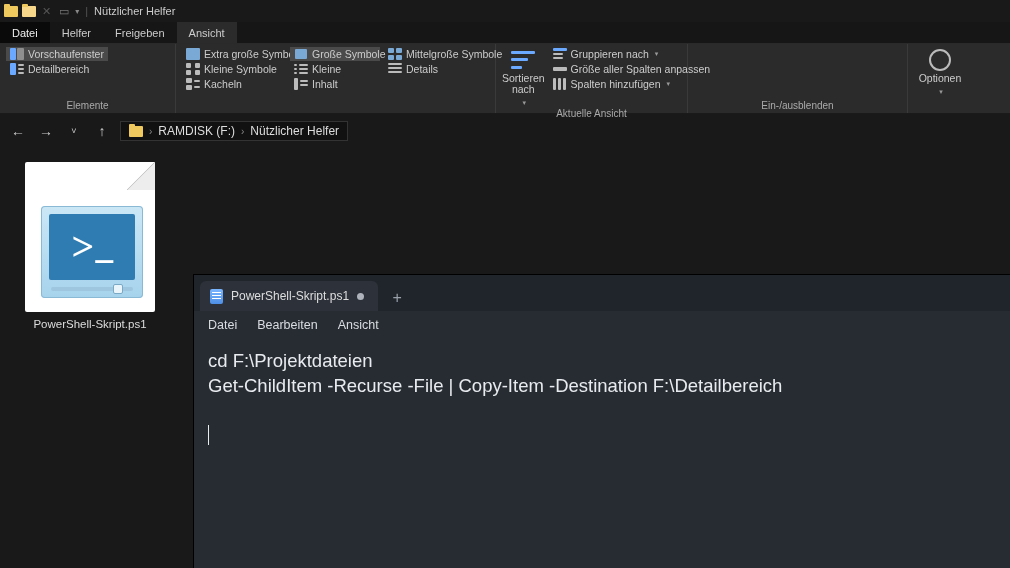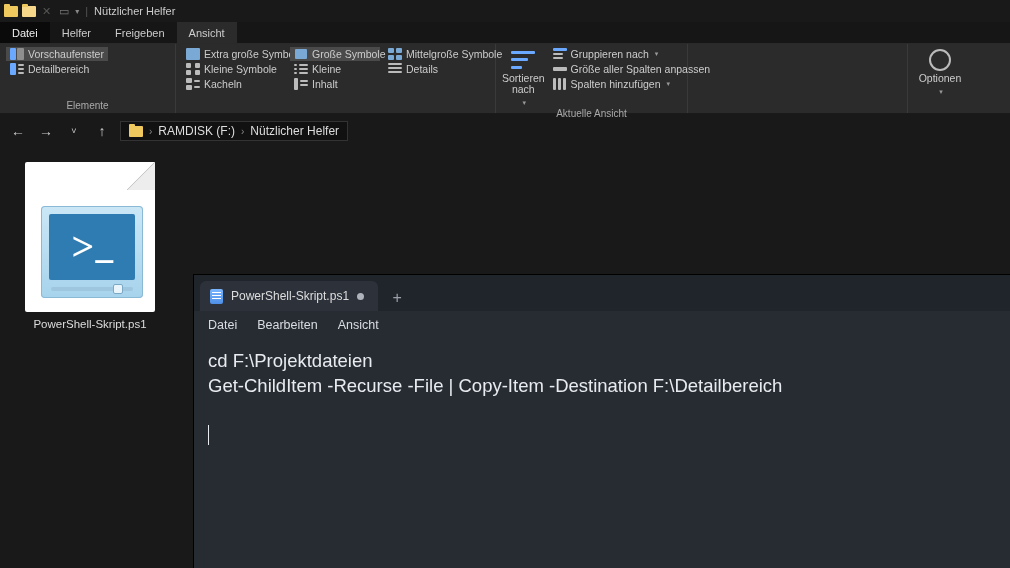--- a/index.html
+++ b/index.html
@@ -274,20 +274,21 @@
             <span class="tiny-chev">▾</span>
           </div>
       </div>
     </div>
     <div class="label">Aktuelle Ansicht</div>
   </div>
 
   <div class="rgroup" style="width:220px">
     <div class="body">
     </div>
+    <div class="label">Ein-/ausblenden</div>
   </div>
 
   <div class="rgroup" style="flex:1;border-right:none">
     <div class="body" style="justify-content:flex-start">
       <div class="bigbtn" style="width:52px">
         <span class="gearic"></span>
         <span>Optionen</span>
         <span class="tiny-chev">▾</span>
       </div>
     </div>

